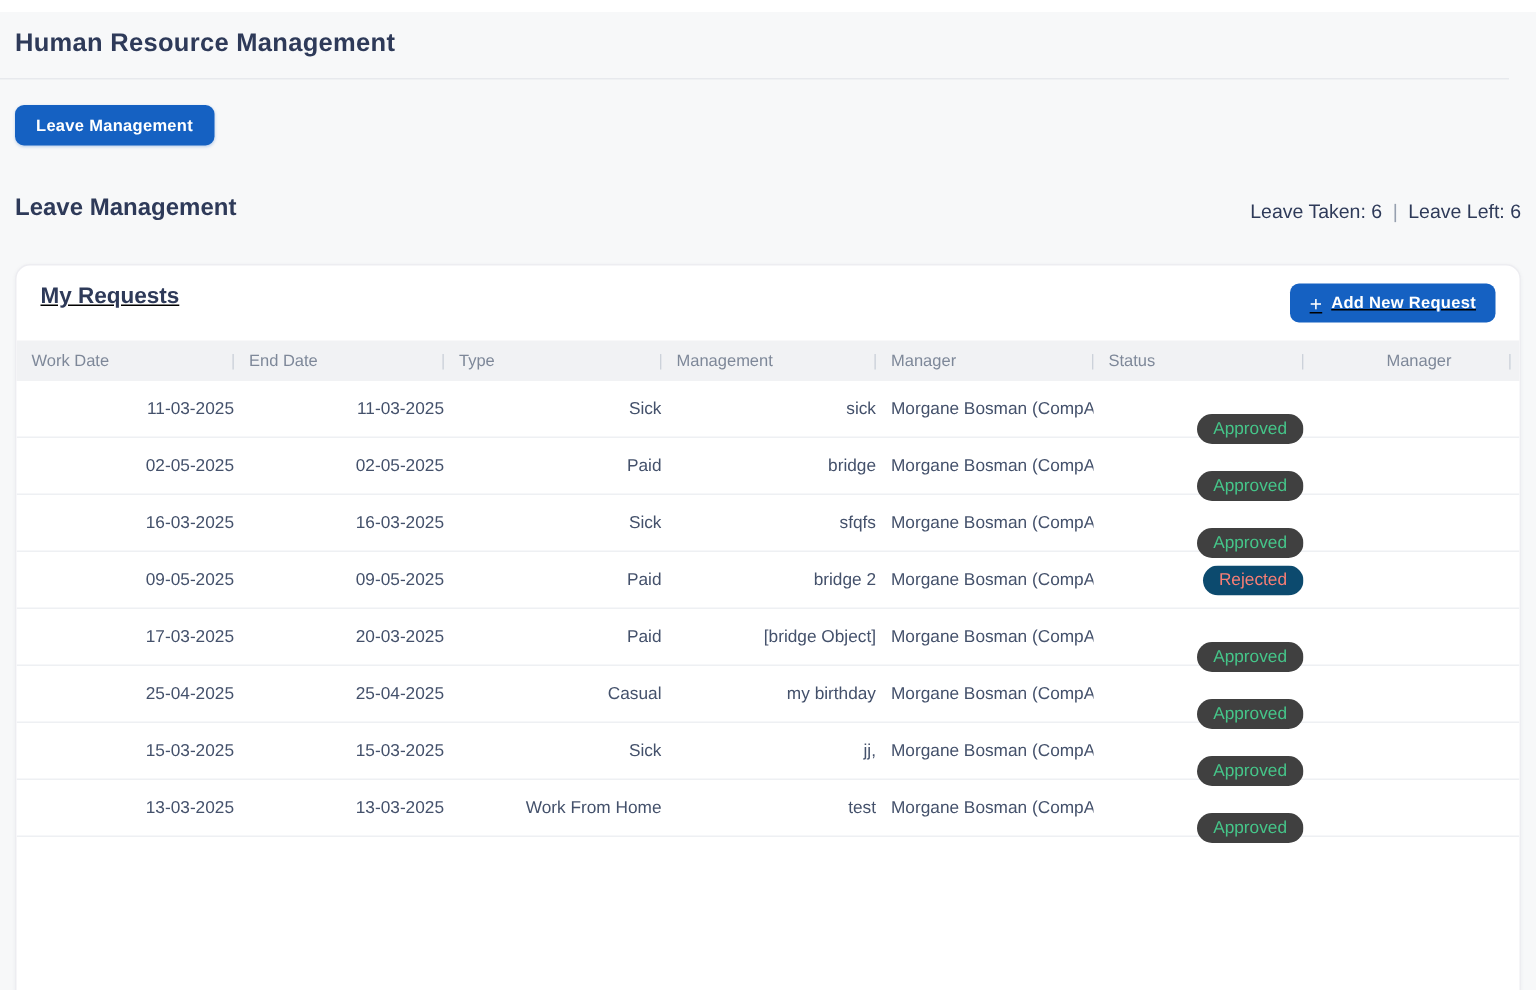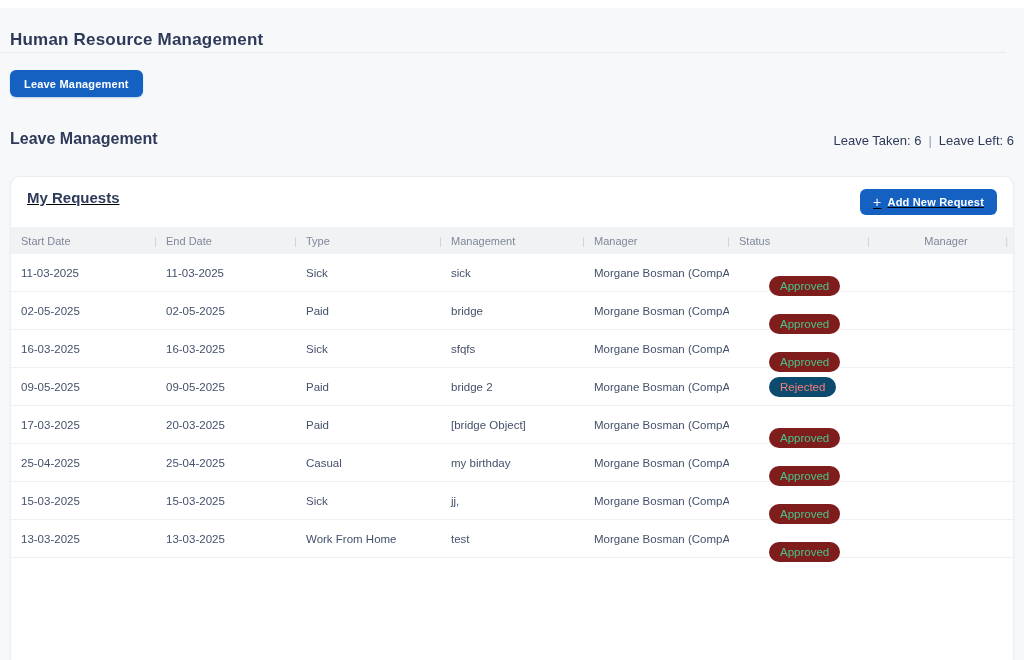--- a/index.html
+++ b/index.html
@@ -1,20 +1,20 @@
 <!DOCTYPE html>
 <html><head>
 <meta charset="utf-8">
 <style>
   html,body{margin:0;padding:0;}
   body{font-family:"Liberation Sans",sans-serif;background:#f7f8f9;}
   #screen{position:relative;width:1024px;height:660px;background:#f7f8f9;overflow:hidden;}
 
   .top-strip{position:absolute;top:0;left:0;right:0;height:8px;background:#ffffff;}
-  .page-title{position:absolute;left:10px;top:30px;font-size:17px;font-weight:bold;color:#2e3a59;letter-spacing:.2px;}
+  .page-title{position:absolute;left:10px;top:19px;font-size:17px;font-weight:bold;color:#2e3a59;letter-spacing:.2px;}
   .title-divider{position:absolute;top:52px;left:0;width:1006px;height:1px;background:#e7e9ed;}
 
   .btn-blue{display:inline-flex;align-items:center;justify-content:center;gap:6px;
     background:#1561c2;color:#ffffff;border:none;border-radius:6px;cursor:pointer;
     font-family:"Liberation Sans",sans-serif;font-size:11px;font-weight:bold;letter-spacing:.2px;}
   .leave-btn{position:absolute;left:10px;top:70px;height:27px;padding:0 14px;box-shadow:0 1px 2px rgba(21,97,194,.25);}
 
   .section-heading{position:absolute;left:10px;top:130px;font-size:16px;font-weight:bold;color:#2e3a59;}
   .stats{position:absolute;right:10px;top:130px;text-align:center;font-size:13px;color:#2e3a59;line-height:22px;}
   .stats .sep{color:#97a0b0;padding:0 7px;}
@@ -26,34 +26,34 @@
   .panel-title{font-size:15px;font-weight:bold;color:#2e3a59;}
   .add-btn{height:26px;padding:0 13px;}
   .add-btn .plus{font-size:14px;font-weight:normal;line-height:1;}
 
   .thead{display:flex;align-items:center;background:#f1f2f4;height:27px;}
   .th{position:relative;box-sizing:border-box;padding-left:10px;font-size:11px;color:#7e8899;white-space:nowrap;}
   .th::before{content:"|";position:absolute;left:-2px;top:50%;transform:translateY(-52%);color:#ccd2da;font-size:11px;}
   .th:first-child::before{content:"";}
   .th:last-child::after{content:"|";position:absolute;right:5px;top:50%;transform:translateY(-52%);color:#ccd2da;font-size:11px;}
 
-  .tr{display:flex;align-items:center;height:37px;border-bottom:1px solid #eef0f3;background:#ffffff;}
+  .tr{display:flex;align-items:center;height:37px;border-bottom:1px solid #eef0f3;background:#ffffff;text-align:right;}
   .td{box-sizing:border-box;padding-left:10px;font-size:11.5px;color:#44516b;white-space:nowrap;overflow:hidden;}
 
   .c0{width:145px;flex:none;}
   .c1{width:140px;flex:none;}
   .c2{width:145px;flex:none;}
   .c3{width:143px;flex:none;}
   .c4{width:145px;flex:none;}
   .c5{width:140px;flex:none;}
   .c6{flex:1;text-align:center;}
 
   .status-cell{padding-left:40px;}
   .pill{display:inline-block;padding:4px 11px;border-radius:12px;font-size:11.5px;}
-  .pill.approved{color:#45c589;background:#7f1d1d;margin-top:26px;}
+  .pill.approved{color:#45c589;background:#404040;margin-top:26px;}
   .pill.rejected{color:#f97e75;background:#0c4a6e;}
 </style>
 </head>
 <body>
 
 <div id="screen">
   <div class="top-strip"></div>
   <div class="page-title">Human Resource Management</div>
   <div class="title-divider"></div>
 
@@ -70,21 +70,21 @@
   <div class="card">
     <div class="card-header">
       <div class="panel-title">My Requests</div>
       <button class="btn-blue add-btn">
         <span class="plus">+</span>
         <span>Add New Request</span>
       </button>
     </div>
 
     <div class="thead">
-        <div class="th c0">Start Date</div>
+        <div class="th c0">Work Date</div>
         <div class="th c1">End Date</div>
         <div class="th c2">Type</div>
         <div class="th c3">Management</div>
         <div class="th c4">Manager</div>
         <div class="th c5">Status</div>
         <div class="th c6">Manager</div>
       </div>
     <div>
         <div class="tr">
           <div class="td c0">11-03-2025</div>

